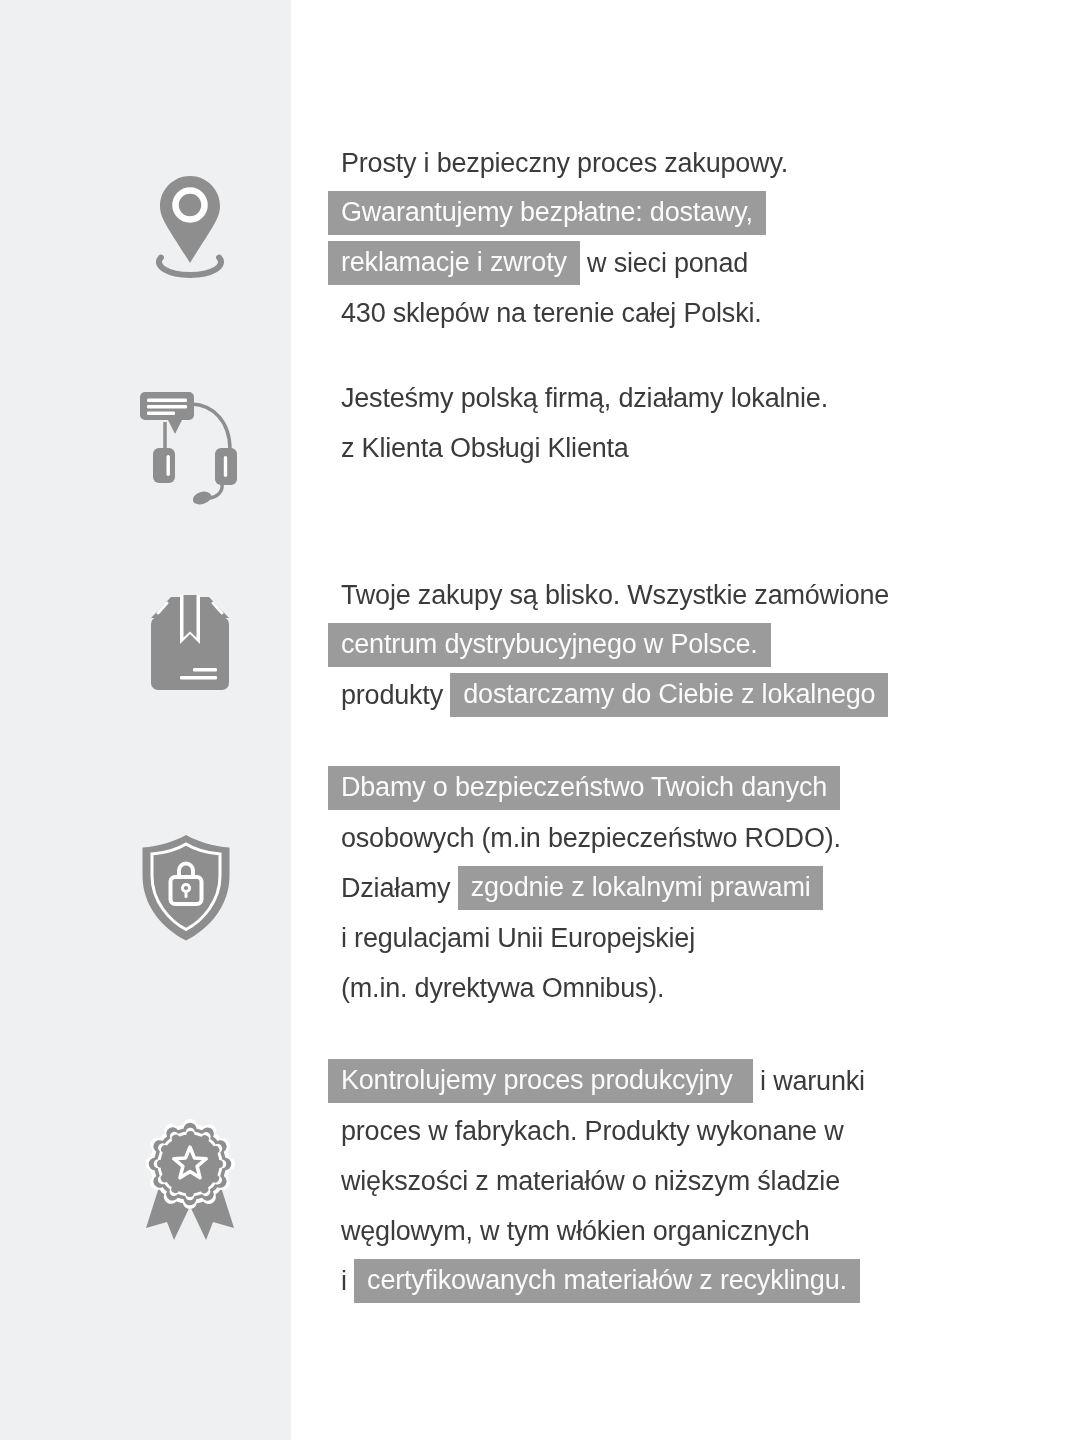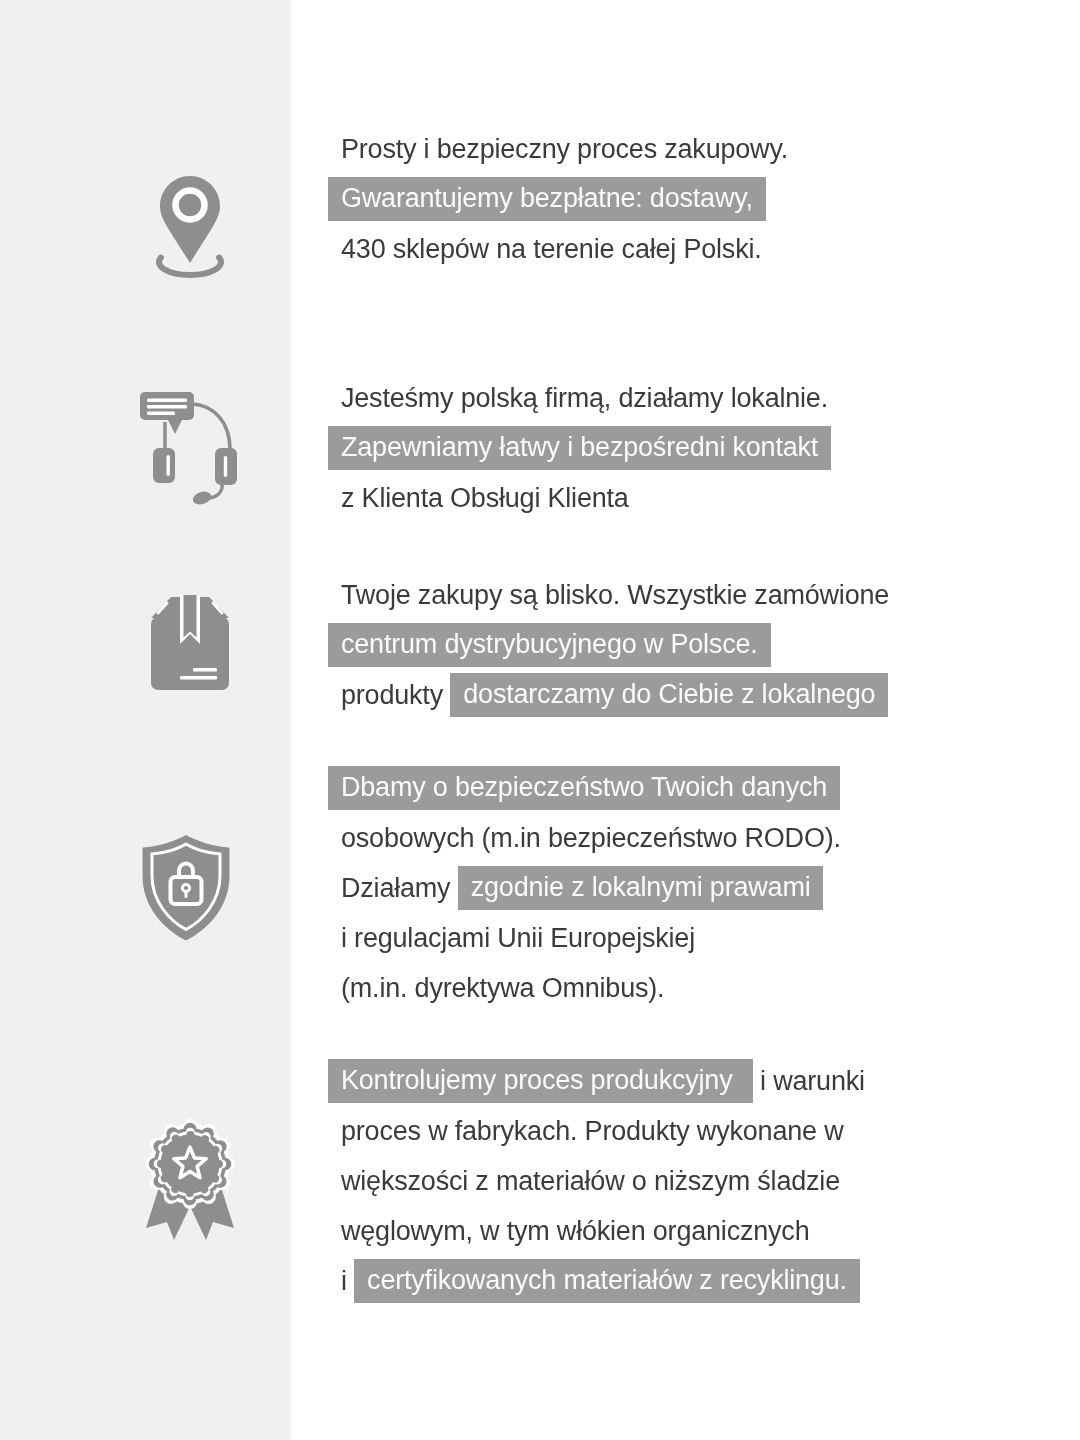--- a/index.html
+++ b/index.html
@@ -95,32 +95,32 @@
     <circle cx="54" cy="48" r="36" fill="currentColor"></circle>
     <circle cx="54" cy="48" r="35" fill="none" stroke="currentColor" stroke-width="12.5" stroke-linecap="round" stroke-dasharray="0.1 18.2"></circle>
     <circle cx="54" cy="48" r="32.5" fill="#ffffff"></circle>
     <circle cx="54" cy="48" r="31.8" fill="none" stroke="#ffffff" stroke-width="9" stroke-linecap="round" stroke-dasharray="0.1 16.55"></circle>
     <circle cx="54" cy="48" r="29.6" fill="currentColor"></circle>
     <circle cx="54" cy="48" r="29" fill="none" stroke="currentColor" stroke-width="8" stroke-linecap="round" stroke-dasharray="0.1 15.1"></circle>
     <path d="M 54 31 L 58.4 41.9 L 70.2 42.75 L 61.1 50.3 L 64 61.75 L 54 55.5 L 44 61.75 L 46.9 50.3 L 37.8 42.75 L 49.6 41.9 Z" fill="none" stroke="#ffffff" stroke-width="3.5" stroke-linejoin="round"></path>
   </svg>
 </div>
 
-<div class="section" style="top:124px;">
+<div class="section" style="top:138px;">
   <div>
       <div class="line"><span class="plain">Prosty i bezpieczny proces zakupowy.</span></div>
       <div class="line"><span class="hl">Gwarantujemy bezpłatne: dostawy,</span></div>
+      <div class="line"><span class="hl">reklamacje i zwroty</span><span class="plain"> w sieci ponad</span></div>
       <div class="line"><span class="plain">430 sklepów na terenie całej Polski.</span></div>
     </div>
 </div>
 
 <div class="section" style="top:373px;text-align:right;">
   <div>
       <div class="line"><span class="plain">Jesteśmy polską firmą, działamy lokalnie.</span></div>
-      <div class="line"><span class="hl">Zapewniamy łatwy i bezpośredni kontakt</span></div>
       <div class="line"><span class="plain">z Klienta Obsługi Klienta</span></div>
     </div>
 </div>
 
 <div class="section" style="top:570px;">
   <div>
       <div class="line"><span class="plain">Twoje zakupy są blisko. Wszystkie zamówione</span></div>
       <div class="line"><span class="hl">centrum dystrybucyjnego w Polsce.</span></div>
       <div class="line"><span class="plain">produkty </span><span class="hl">dostarczamy do Ciebie z lokalnego</span></div>
     </div>

